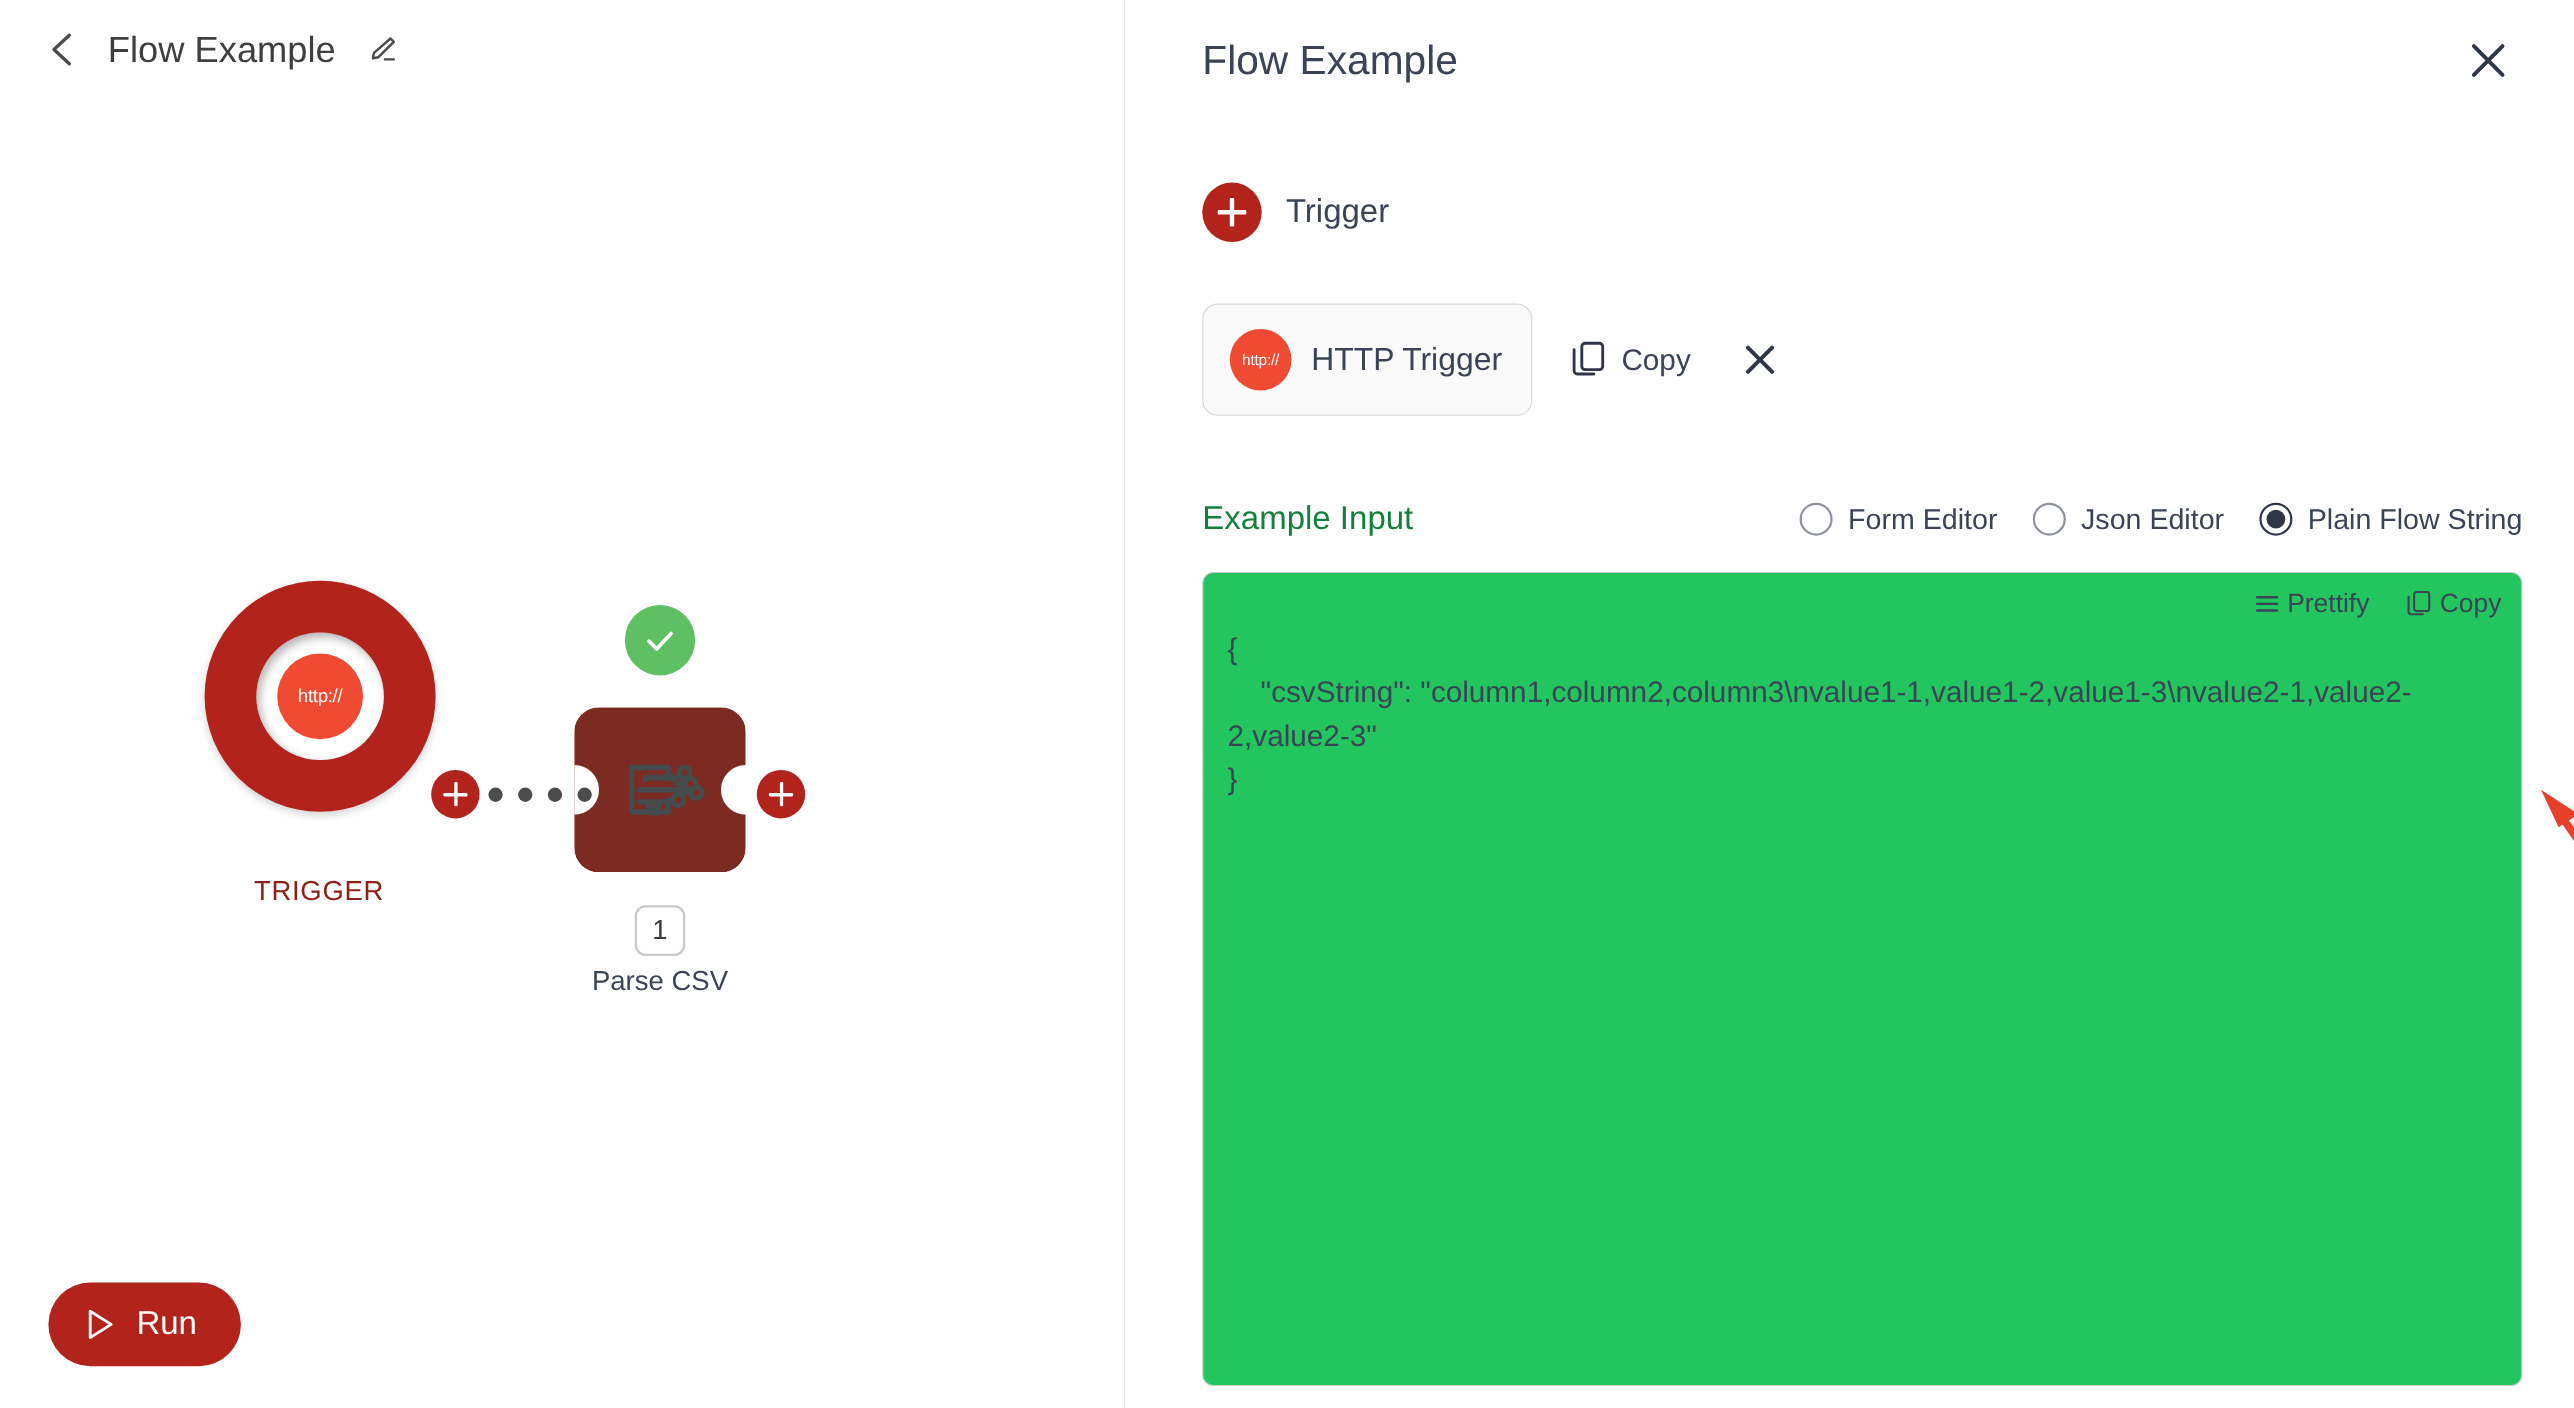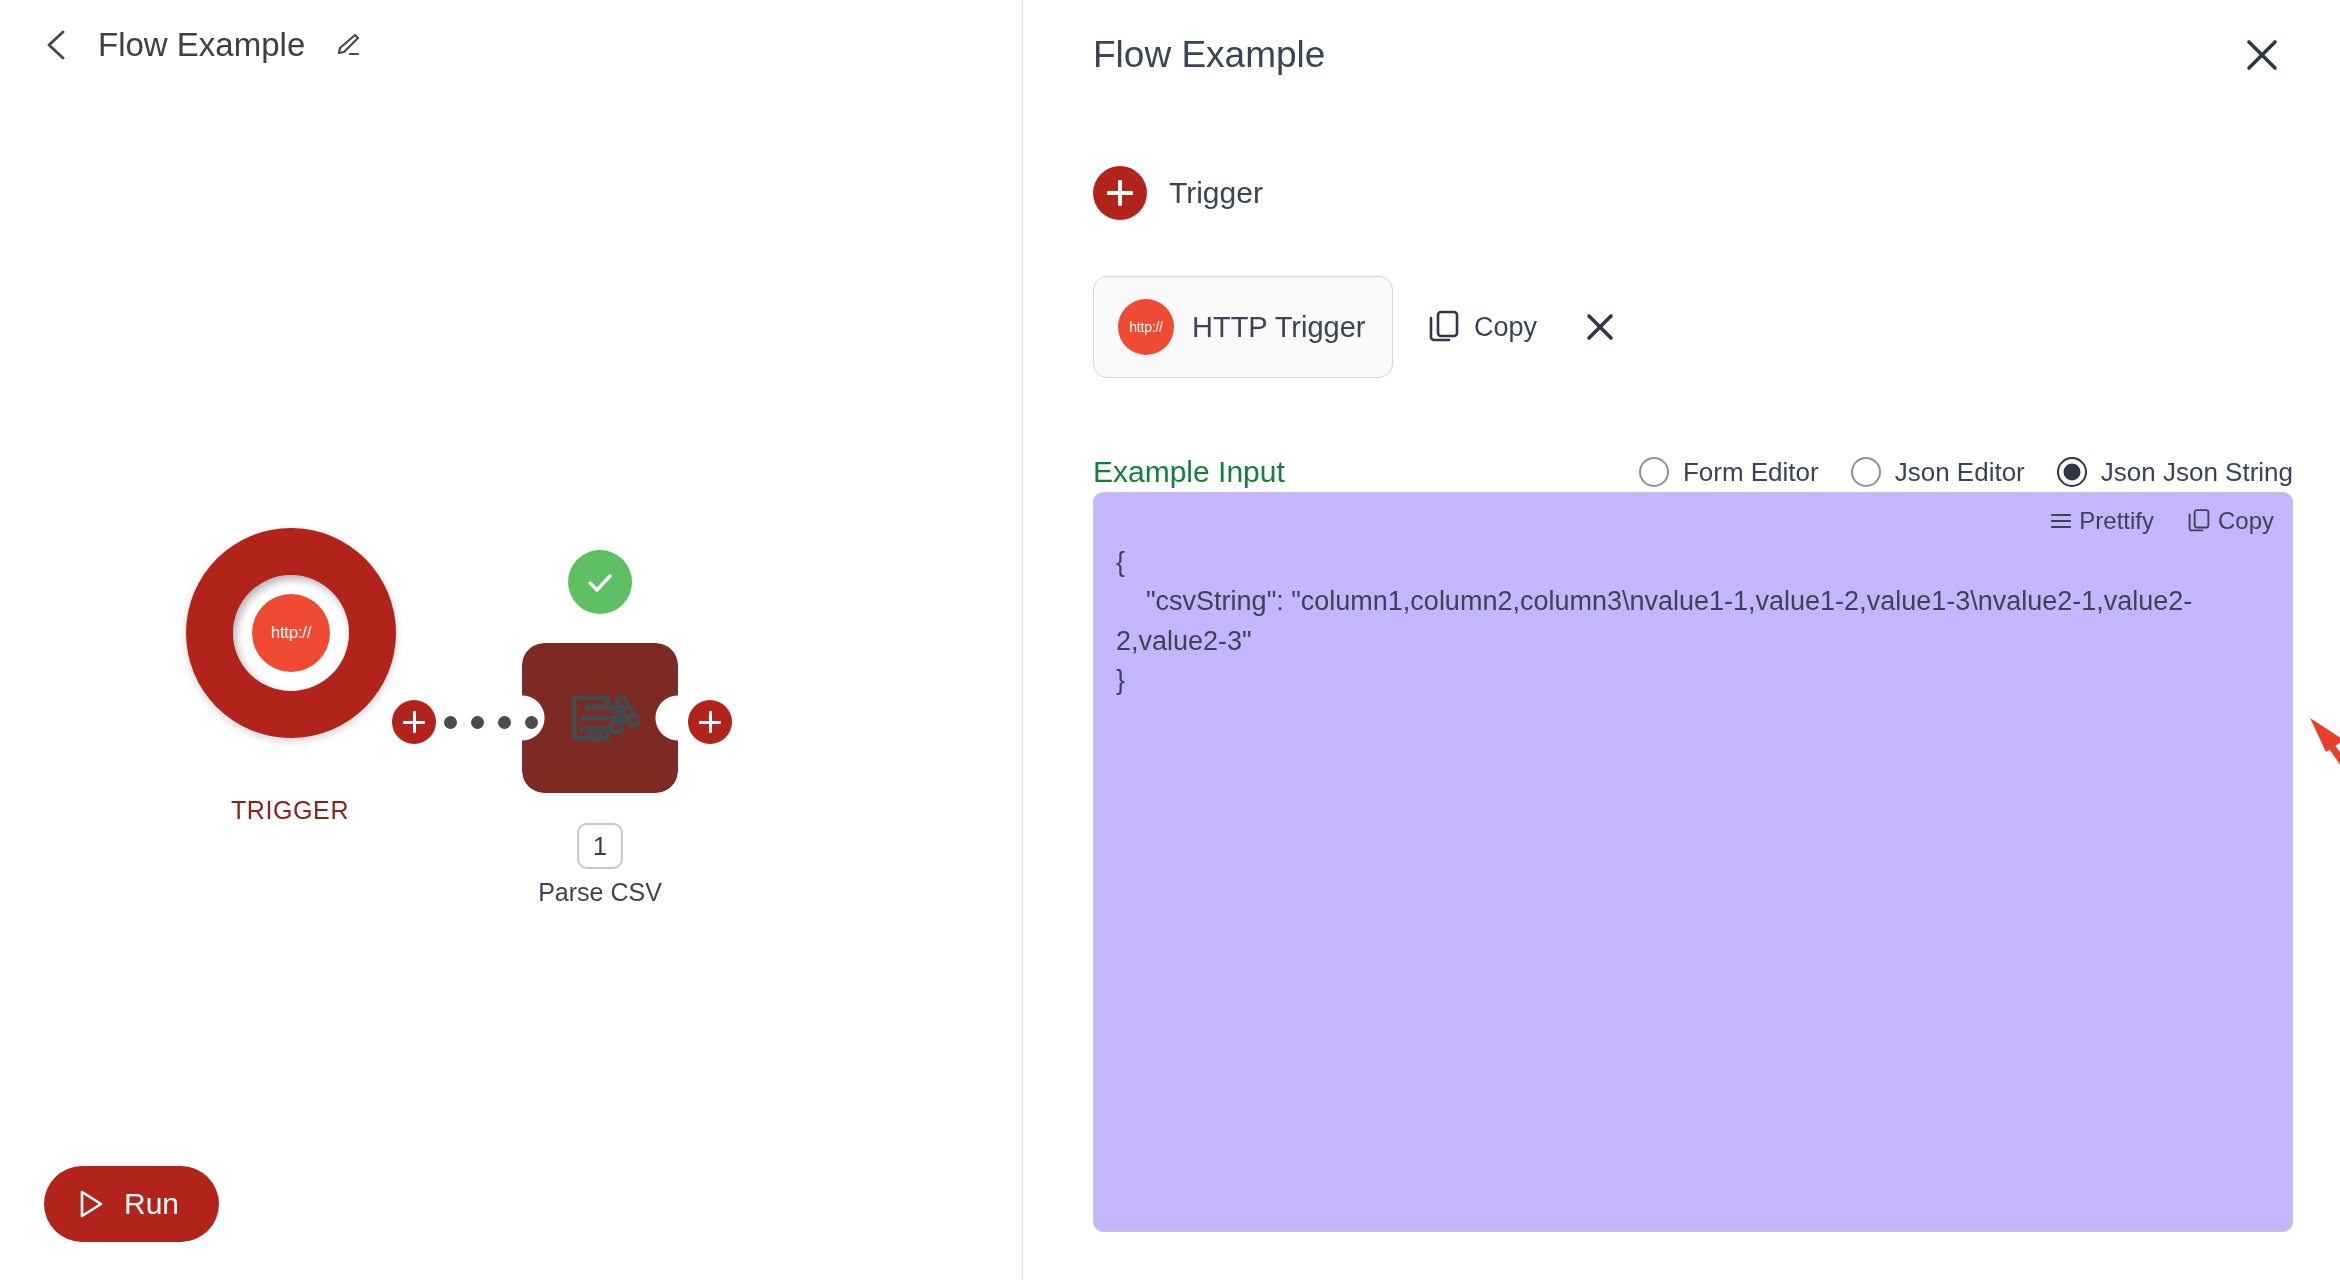--- a/index.html
+++ b/index.html
@@ -449,26 +449,26 @@
   .radio-text {
     font-size: 26px;
     color: #3b4456;
     white-space: nowrap;
   }
 
   
   .json-box {
     position: absolute;
     left: 70px;
-    top: 492px;
+    top: 520px;
     width: 1200px;
     height: 740px;
     border: 1px solid #c7c7c7;
     border-radius: 10px;
-    background: #c4b5fd;
+    background: #22c55e;
   }
   .json-toolbar {
     position: absolute;
     right: 18px;
     top: 14px;
     display: flex;
     align-items: center;
     gap: 32px;
   }
   .json-tool {
@@ -643,21 +643,21 @@
         <label class="radio-item">
           <span class="radio-mark"></span>
           <span class="radio-text">Form Editor</span>
         </label>
         <label class="radio-item">
           <span class="radio-mark"></span>
           <span class="radio-text">Json Editor</span>
         </label>
         <label class="radio-item checked">
           <span class="radio-mark"></span>
-          <span class="radio-text">Json Json String</span>
+          <span class="radio-text">Plain Flow String</span>
         </label>
       </div>
     </div>
 
     <div class="json-box">
       <div class="json-toolbar">
         <div class="json-tool">
           <svg width="24" height="24" viewBox="0 0 24 24">
             <g stroke="#3b4456" stroke-width="2.2" stroke-linecap="round">
               <line x1="3" y1="6" x2="21" y2="6"></line>

